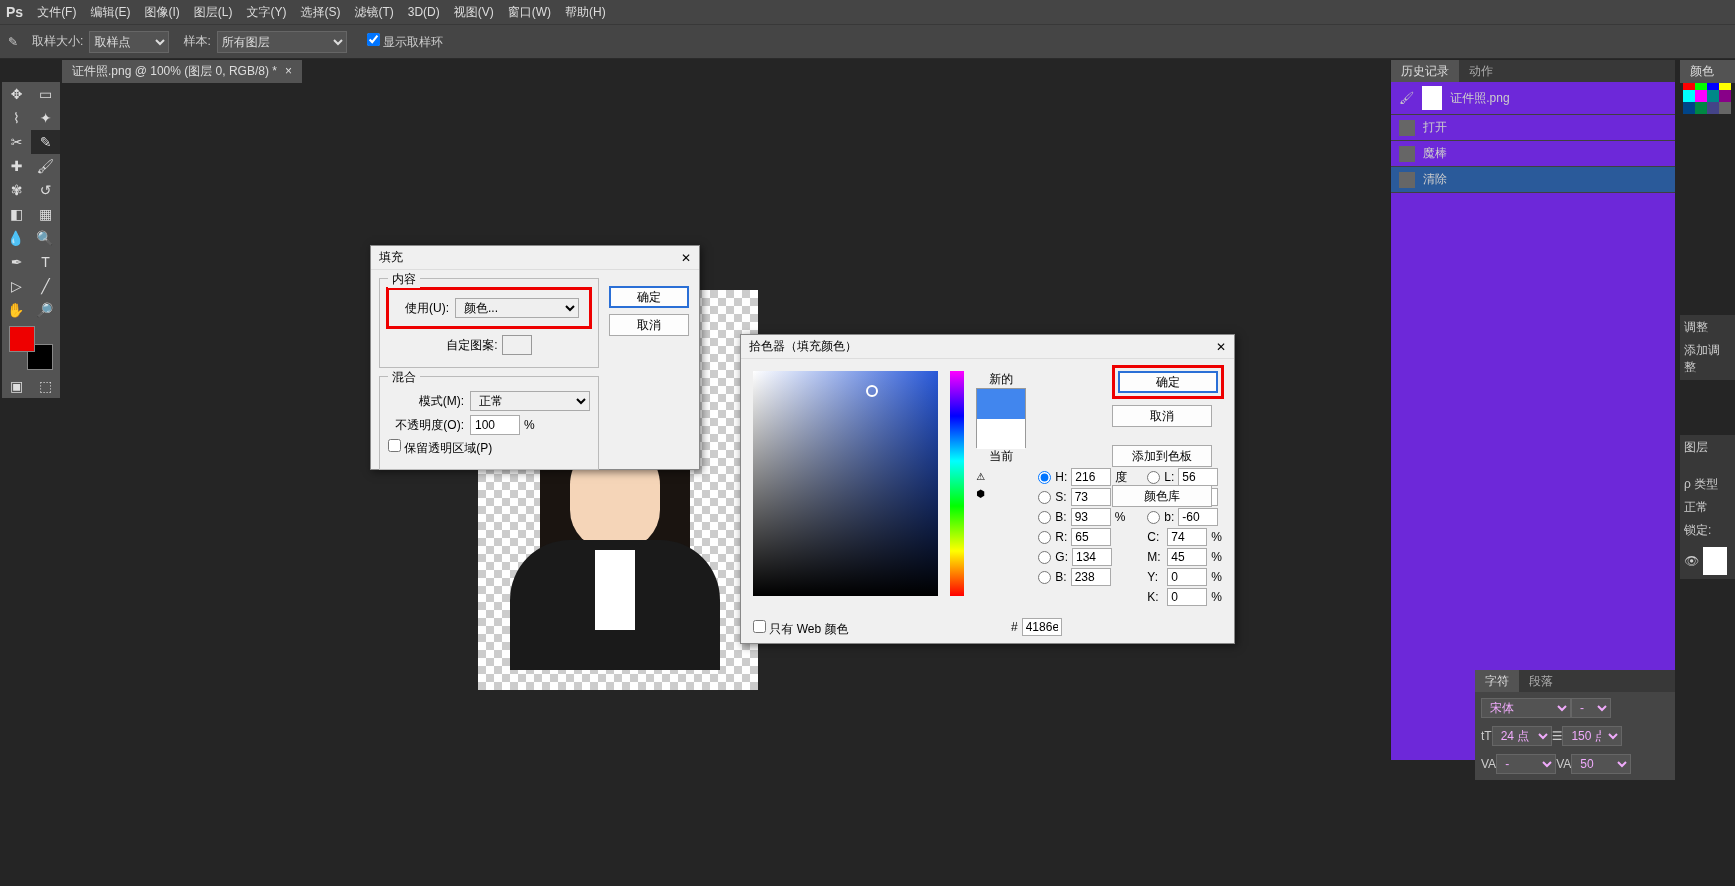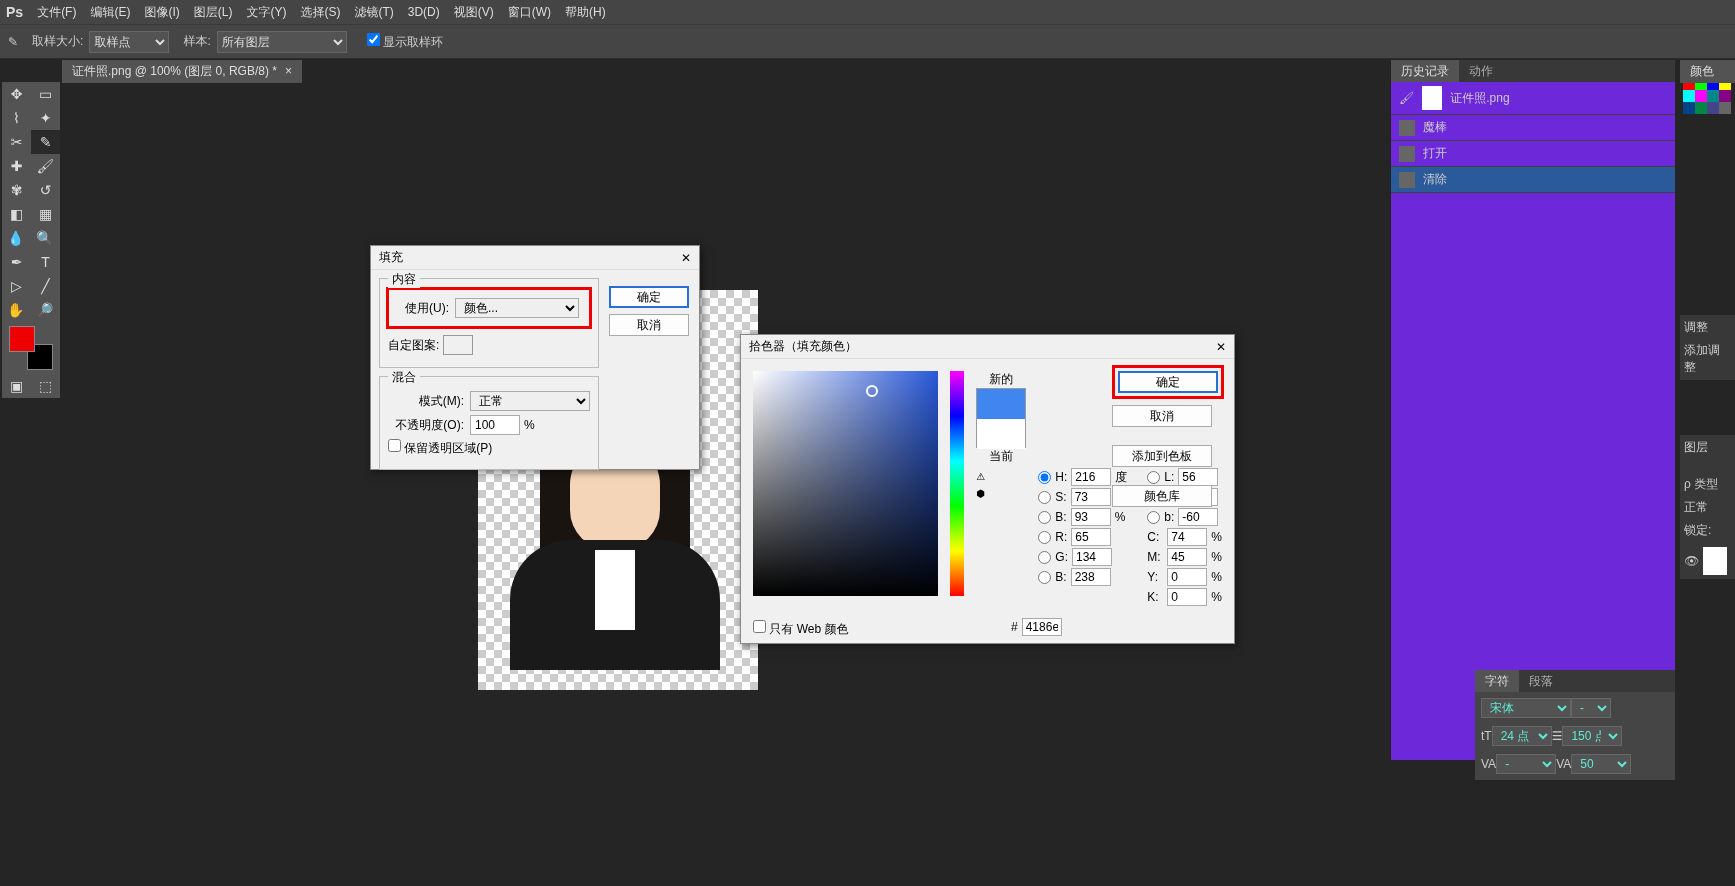--- a/index.html
+++ b/index.html
@@ -60,21 +60,21 @@
 .panel-tabs { display:flex; background:#383838; height:22px; }
 .panel-tab { padding:3px 10px; color:#aaa; cursor:pointer; }
 .panel-tab.act { background:#535353; color:#ddd; }
 .hist-item { display:flex; align-items:center; gap:8px; padding:4px 8px; border-bottom:1px solid #404040; }
 .hist-item.sel { background:#2a5a9a; }
 .hist-icon { width:16px; height:16px; background:#666; }
 .swatches-mini { position:absolute; right:2px; top:78px; width:50px; display:flex; flex-wrap:wrap; }
 .swatches-mini div { width:12px; height:12px; }
 .char-panel { position:absolute; right:60px; top:670px; width:200px; background:#454545; }
 .char-panel .row { padding:2px 6px; }
-.char-panel select,.char-panel input { background:#535353; color:#5eead4; border:1px solid #666; height:20px; width:60px; }
+.char-panel select,.char-panel input { background:#535353; color:#f0abfc; border:1px solid #666; height:20px; width:60px; }
 .x-icon { cursor:pointer; }
 </style>
 </head>
 <body>
 
 <div class="menubar">
   <span class="ps-logo">Ps</span>
   <span>文件(F)</span>
   <span>编辑(E)</span>
   <span>图像(I)</span>
@@ -151,21 +151,21 @@
     <button class="btn">取消</button>
   </div>
   <div class="fieldset" style="width:220px">
     <span class="leg">内容</span>
     <div class="redbox" style="padding:4px;margin:-2px">
       <div class="row">
         <label style="width:56px">使用(U):</label>
         <select style="width:124px"><option>颜色...</option></select>
       </div>
     </div>
-    <div class="row" style="justify-content:flex-start;margin-top:8px">
+    <div class="row" style="justify-content:center;margin-top:8px">
       <span>自定图案:</span>
       <div style="width:30px;height:20px;border:1px solid #999;margin-left:4px"></div>
     </div>
   </div>
   <div class="fieldset" style="width:220px">
     <span class="leg">混合</span>
     <div class="row">
       <label style="width:76px">模式(M):</label>
       <select style="width:120px"><option>正常</option></select>
     </div>
@@ -297,25 +297,25 @@
     <div class="panel-tab act">历史记录</div>
     <div class="panel-tab">动作</div>
   </div>
   <div class="hist-item">
     <span>🖌</span>
     <div style="width:20px;height:24px;background:#fff"></div>
     <span>证件照.png</span>
   </div>
   <div class="hist-item">
     <div class="hist-icon"></div>
-    <span>魔棒</span>
+    <span>打开</span>
   </div>
   <div class="hist-item">
     <div class="hist-icon"></div>
-    <span>打开</span>
+    <span>魔棒</span>
   </div>
   <div class="hist-item sel">
     <div class="hist-icon"></div>
     <span>清除</span>
   </div>
 </div>
 
 <div class="swatches-mini">
   <div style="background:#f00"></div>
     <div style="background:#0f0"></div>

